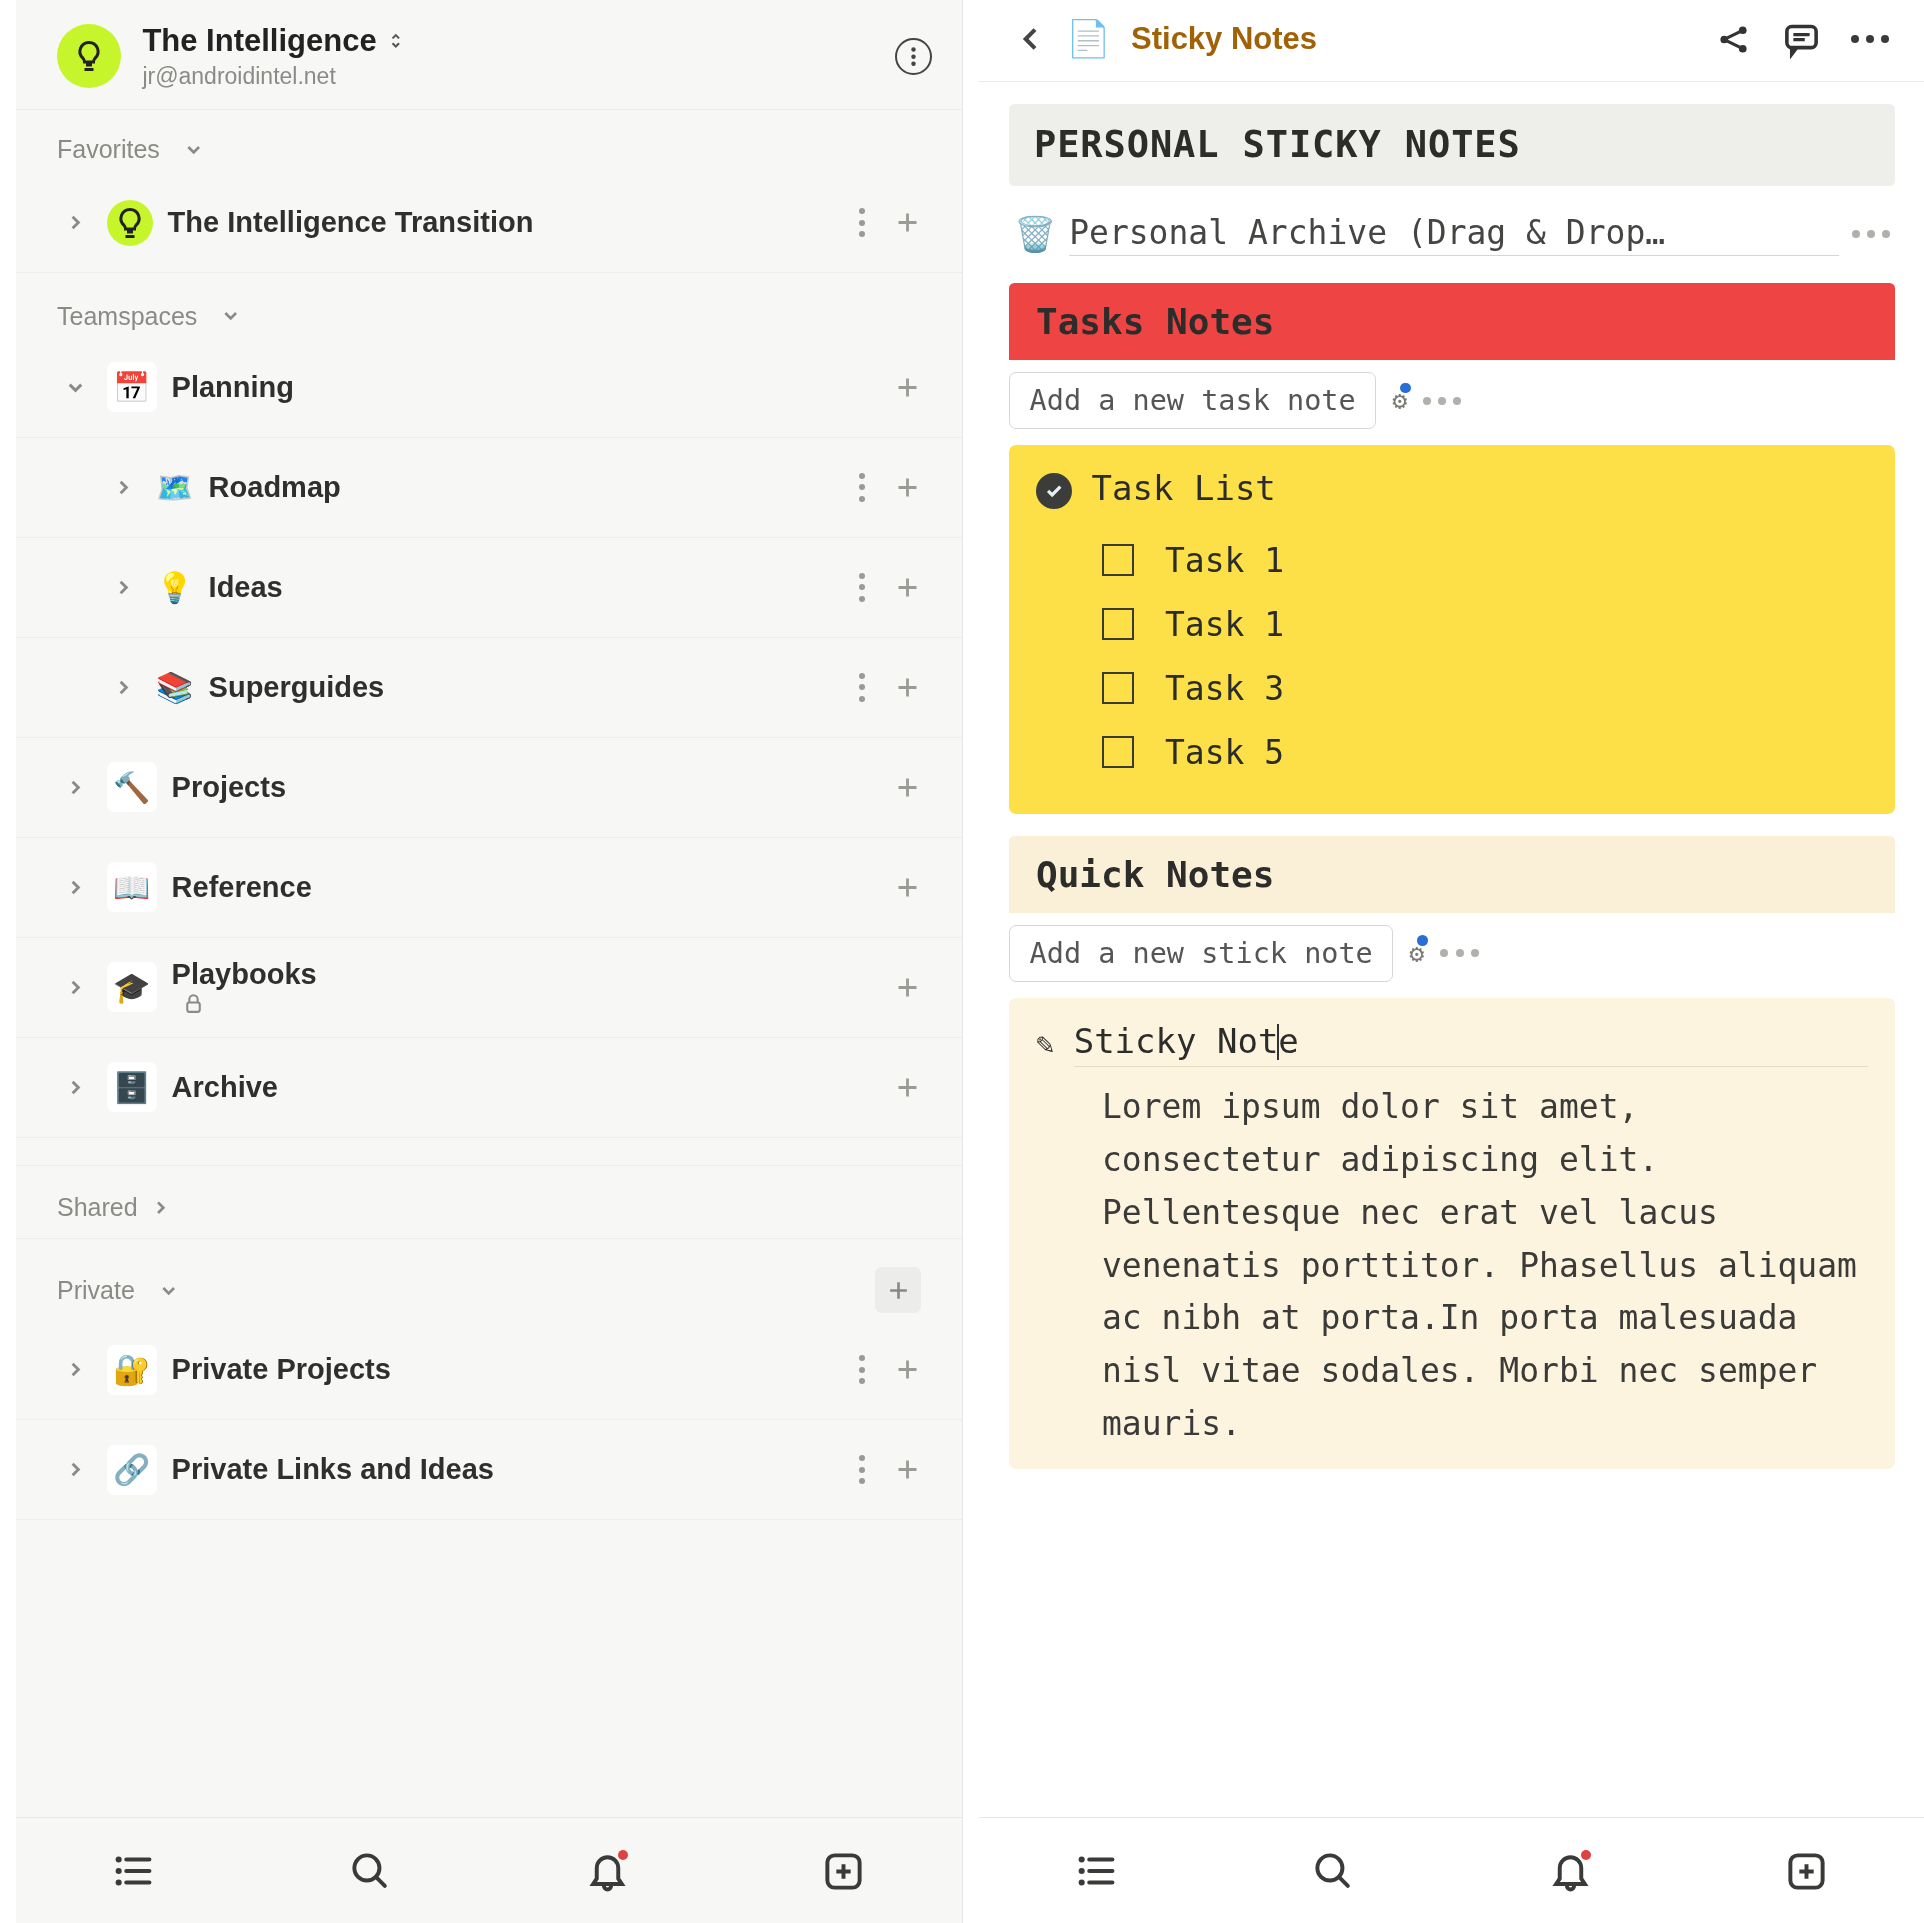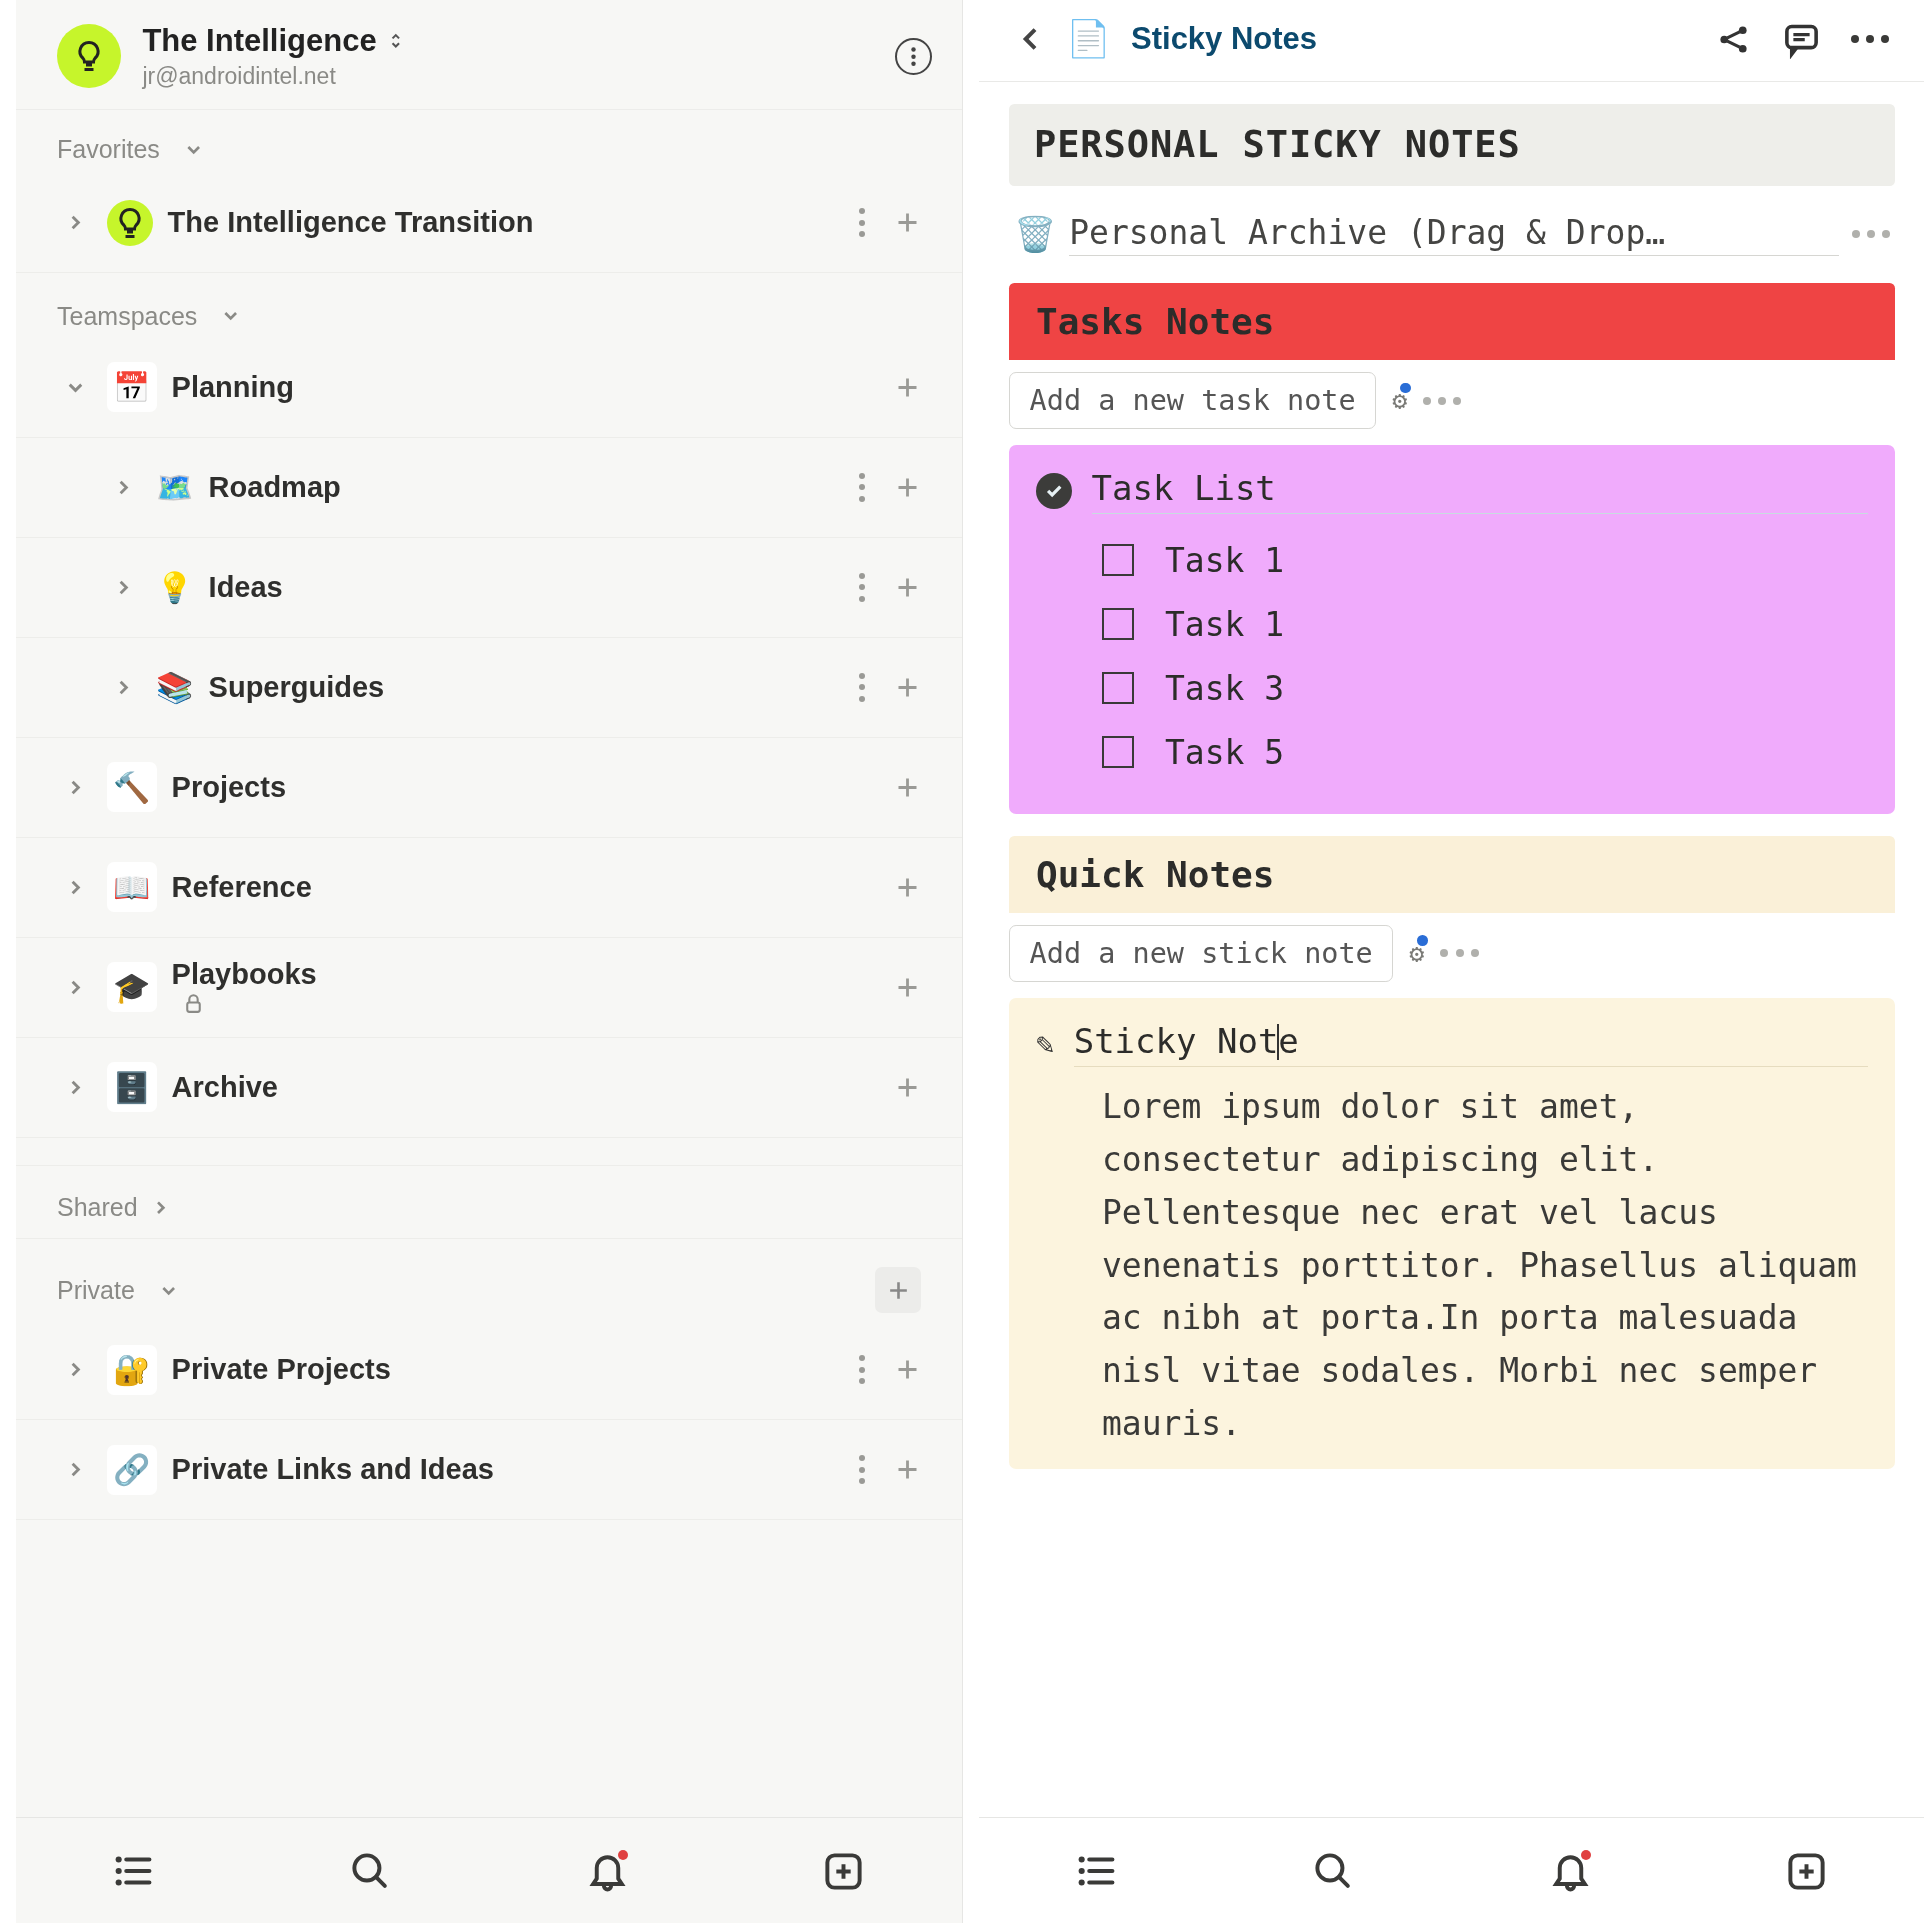--- a/index.html
+++ b/index.html
@@ -41,21 +41,21 @@
 
   .bottom-bar { position: absolute; bottom: 0; left: 0; right: 0; height: 107px; display: flex; align-items: center; justify-content: space-around; border-top: 0.9px solid #e6e6e4; background: inherit; }
   .bb-btn { width: 53px; height: 53px; display: flex; align-items: center; justify-content: center; color: #3a3a38; }
   .badge-dot { position: relative; }
   .badge-dot::after { content:''; position:absolute; top:5.3px; right:5.3px; width:10.7px; height:10.7px; background:#e04040; border-radius:50%; }
 
   
   .doc-header { display: flex; align-items: center; padding: 18px 36px 21.4px 36px; gap: 19.6px; border-bottom: 0.9px solid #e9e9e7; }
   .back-chev { color: #444; }
   .doc-icon { font-size: 36px; }
-  .doc-title { font-size: 31px; font-weight: 600; color: #0c4a6e; flex: 1; }
+  .doc-title { font-size: 31px; font-weight: 600; color: #a16207; flex: 1; }
   .hd-actions { display: flex; align-items: center; gap: 30px; }
   .hd-ic { color: #333; }
   .dots-h { display: flex; gap: 7.1px; }
   .dots-h span { width: 8px; height: 8px; border-radius: 50%; background: #3a3a38; }
 
   .doc-body { padding: 21.4px 30px 0 30px; overflow: hidden; display: flex; flex-direction: column; gap: 21.4px; justify-content: flex-end; }
   .mono { font-family: "SFMono-Regular", Menlo, Consolas, monospace; }
 
   .sticky-head { background: #eeeeea; border-radius: 5.3px; padding: 19.6px 25px; }
   .sticky-head-title { font-size: 37px; font-weight: 800; letter-spacing: 0.9px; color: #2c2c2a; }
@@ -65,21 +65,21 @@
 
   .block-head { border-radius: 5.3px 5.3px 0 0; padding: 18px 27px; font-size: 36px; font-weight: 800; color: #2c2c2a; }
   .tasks-head { background: #ef4444; }
   .quick-head { background: #faf0d8; }
 
   .add-row { display: flex; align-items: center; gap: 16px; margin: 12.5px 0 16px 0; }
   .add-btn { border: 1.8px solid #d6d6d2; border-radius: 7.1px; padding: 10.7px 19.6px; font-size: 28.5px; color: #555; font-weight: 500; background: #fff; }
   .gear { position: relative; font-size: 25px; color: #7a7a76; }
   .gear::after { content:''; position:absolute; top:-3.6px; right:-3.6px; width:10.7px; height:10.7px; background:#2a6dd6; border-radius:50%; }
 
-  .tasks-card { background: #f0abfc; border-radius: 7.1px; padding: 23px 27px 30px 27px; }
+  .tasks-card { background: #fde047; border-radius: 7.1px; padding: 23px 27px 30px 27px; }
   .card-title-row { display: flex; align-items: center; gap: 19.6px; margin-bottom: 14.3px; }
   .check-circ { width: 36px; height: 36px; border-radius: 50%; background: #3c3c3a; display: flex; align-items: center; justify-content: center; color: #e7f1f4; }
   .card-title { font-size: 34px; color: #2c2c2a; border-bottom: 1.8px solid #c8dbe0; padding-bottom: 5.3px; flex: 1; }
   .task-line { display: flex; align-items: center; gap: 31px; padding: 12.5px 0 12.5px 66px; }
   .cbox { width: 32px; height: 32px; border: 2.7px solid #3a3a38; }
   .task-lbl { font-size: 33px; color: #2c2c2a; }
 
   .quick-card { background: #fcf4de; border-radius: 7.1px; padding: 23px 27px 18px 27px; }
   .pencil { font-size: 30px; color: #333; }
   .note-title { font-size: 34px; color: #2c2c2a; border-bottom: 1.8px solid #e6dcbf; padding-bottom: 5.3px; flex: 1; position: relative; }

